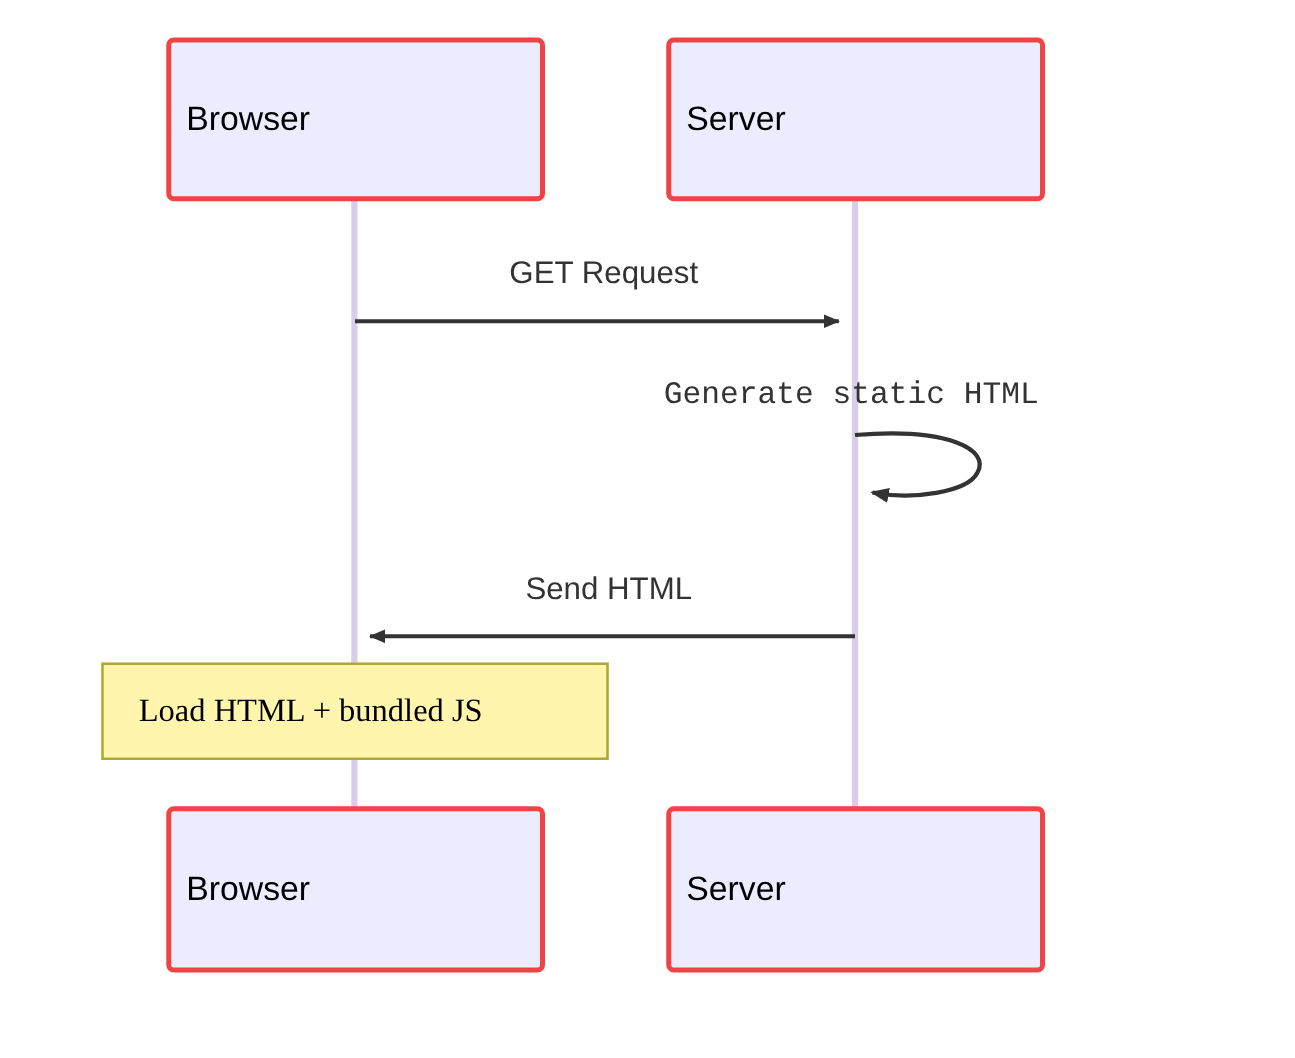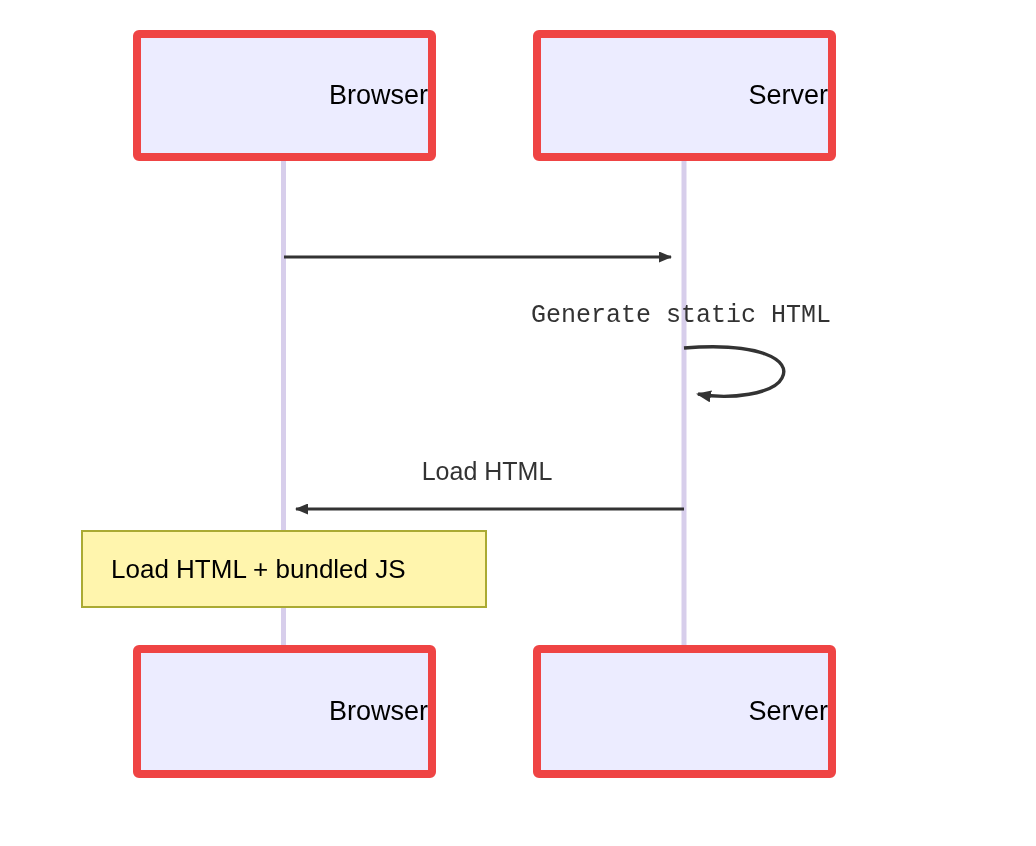--- a/index.html
+++ b/index.html
@@ -25,46 +25,46 @@
     top: 0;
     left: 0;
     width: 1036px;
     height: 846px;
   }
   
   .actor-box {
     position: absolute;
     box-sizing: border-box;
     background: #ececff;
-    border: 8px solid #ef4444;
+    border: 4px solid #ef4444;
     border-radius: 6px;
     display: flex;
     align-items: center;
-    justify-content: flex-end;
+    justify-content: flex-start;
     padding-left: 12px;
   }
   .actor-label {
     font-family: "Liberation Sans", sans-serif;
     font-size: 27px;
     color: #000000;
     line-height: 1;
     white-space: nowrap;
   }
   
   .note-box {
     position: absolute;
     box-sizing: border-box;
     background: #fff5ad;
     border: 2px solid #aaaa33;
     display: flex;
     align-items: center;
     justify-content: flex-start;
   }
   .note-label {
-    font-family: Liberation Sans, sans-serif;
+    font-family: Liberation Serif, serif;
     font-size: 26px;
     color: #000000;
     line-height: 1;
     white-space: nowrap;
     padding-left: 28px;
   }
   
   .msg-label {
     position: absolute;
     font-family: "Liberation Sans", sans-serif;
@@ -108,24 +108,25 @@
   </svg>
 
   <div class="actor-box" style="left:133px; top:30px; width:303px; height:131px;">
     <span class="actor-label">Browser</span>
   </div>
 
   <div class="actor-box" style="left:533px; top:30px; width:303px; height:131px;">
     <span class="actor-label">Server</span>
   </div>
 
+  <div class="msg-label centered" style="left:483px; top:206px;">GET Request</div>
 
   <div class="msg-label" style="left:531px; top:303px;font-family:Liberation Mono, monospace;">Generate static HTML</div>
 
-  <div class="msg-label centered" style="left:487px; top:459px;">Load HTML</div>
+  <div class="msg-label centered" style="left:487px; top:459px;">Send HTML</div>
 
   <div class="note-box" style="left:81px; top:530px; width:406px; height:78px;">
     <span class="note-label">Load HTML + bundled JS</span>
   </div>
 
   <div class="actor-box" style="left:133px; top:645px; width:303px; height:133px;">
     <span class="actor-label">Browser</span>
   </div>
 
   <div class="actor-box" style="left:533px; top:645px; width:303px; height:133px;">

